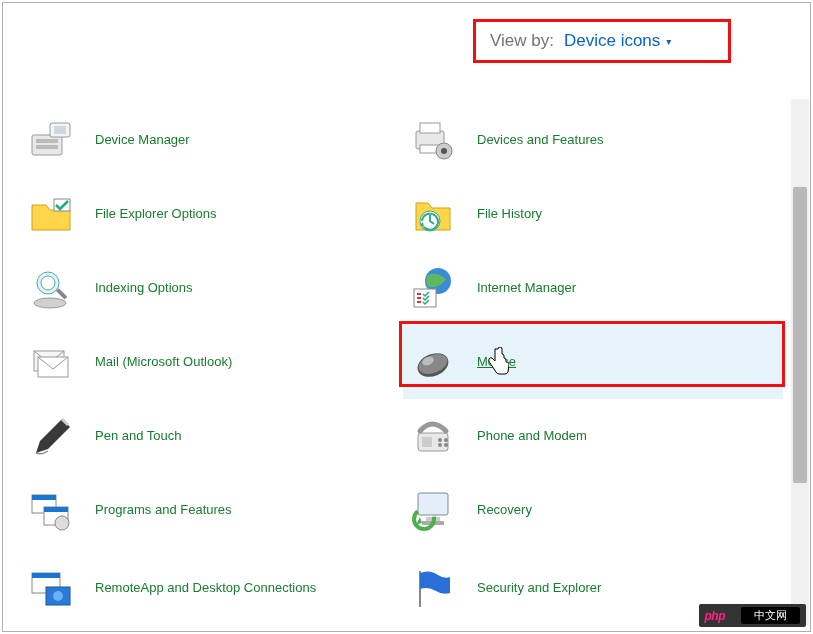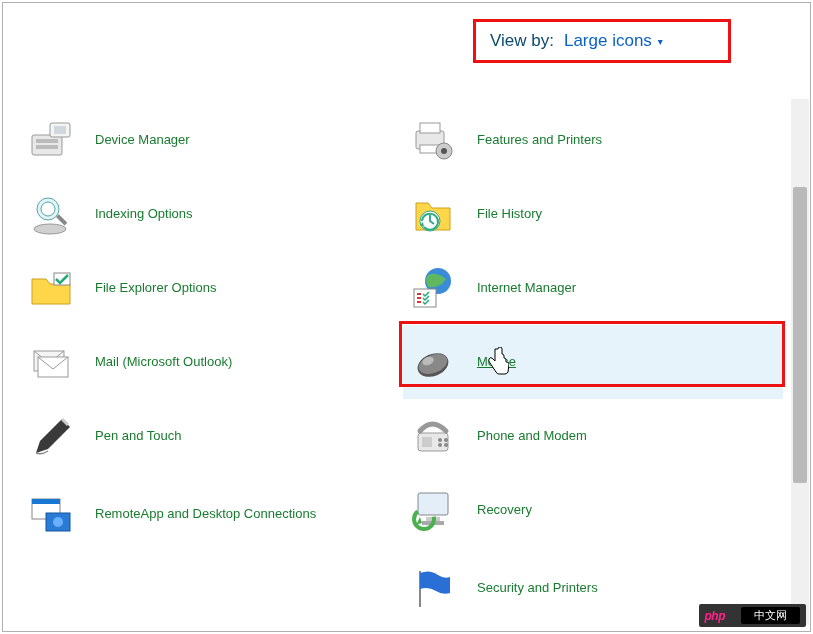--- a/index.html
+++ b/index.html
@@ -16,21 +16,21 @@
     position: absolute;
     top: 16px; left: 470px;
     width: 258px; height: 44px;
     border: 3px solid #e11;
     display: flex;
     align-items: center;
     padding: 0 14px;
     gap: 10px;
     font-size: 17px;
   }
-  .viewby-label { color: #0c4a6e; }
+  .viewby-label { color: #737373; }
   .viewby-value { color: #0b62c4; cursor: pointer; display: inline-flex; align-items: center; gap: 6px; }
   .viewby-value .caret { font-size: 10px; }
   
   .scrollbar {
     position: absolute;
     right: 1px; top: 96px; bottom: 6px;
     width: 18px;
     background: #f0f0f0;
   }
   .thumb {
@@ -100,21 +100,21 @@
   .watermark .cn { background:#000; padding:1px 13px; border-radius:2px; font-size:11px; }
 </style>
 </head>
 <body>
 
 <div class="window">
 
   <div class="viewby-wrap">
     <span class="viewby-label">View by:</span>
     <span class="viewby-value">
-      <span>Large icons</span>
+      <span>Device icons</span>
       <span class="caret">▾</span>
     </span>
   </div>
 
   <div class="scrollbar">
     <div class="thumb"></div>
   </div>
 
   <div class="grid">
 
@@ -129,63 +129,75 @@
             <rect x="22" y="6" width="20" height="14" rx="2" fill="#f4f4f4" stroke="#999"></rect>
             <rect x="26" y="9" width="12" height="8" fill="#cfd8dc"></rect>
           </svg>
         </span>
         <span class="label">Device Manager</span>
       </div>
 
       <div class="item">
         <span class="icon-slot">
           <svg width="46" height="46" viewBox="0 0 46 46">
+            <path d="M4 14 h14 l4 5 h20 v20 h-38 z" fill="#ffd54a" stroke="#caa21a"></path>
+            <rect x="26" y="8" width="16" height="12" fill="#fff" stroke="#888"></rect>
+            <path d="M28 14 l4 4 l8 -8" stroke="#2a7" stroke-width="2.5" fill="none"></path>
+          </svg>
+        </span>
+        <span class="label">File Explorer Options</span>
+      </div>
+
+      <div class="item">
+        <span class="icon-slot">
+          <svg width="46" height="46" viewBox="0 0 46 46">
             <ellipse cx="22" cy="38" rx="16" ry="5" fill="#d0d0d0" stroke="#999"></ellipse>
             <circle cx="20" cy="18" r="11" fill="#e3f2fd" stroke="#5a9"></circle>
             <circle cx="20" cy="18" r="7" fill="#fff" stroke="#5a9"></circle>
             <rect x="28" y="26" width="4" height="12" transform="rotate(-45 28 26)" fill="#888"></rect>
           </svg>
         </span>
         <span class="label">Indexing Options</span>
       </div>
 
       <div class="item">
         <span class="icon-slot">
           <svg width="46" height="46" viewBox="0 0 46 46">
-            <path d="M4 14 h14 l4 5 h20 v20 h-38 z" fill="#ffd54a" stroke="#caa21a"></path>
-            <rect x="26" y="8" width="16" height="12" fill="#fff" stroke="#888"></rect>
-            <path d="M28 14 l4 4 l8 -8" stroke="#2a7" stroke-width="2.5" fill="none"></path>
-          </svg>
-        </span>
-        <span class="label">File Explorer Options</span>
-      </div>
-
-      <div class="item">
-        <span class="icon-slot">
-          <svg width="46" height="46" viewBox="0 0 46 46">
             <rect x="6" y="12" width="30" height="20" fill="#f5f5f5" stroke="#999"></rect>
             <path d="M6 12 l15 12 l15 -12" fill="none" stroke="#999"></path>
             <rect x="10" y="18" width="30" height="20" fill="#fff" stroke="#999"></rect>
             <path d="M10 18 l15 12 l15 -12" fill="none" stroke="#999"></path>
           </svg>
         </span>
         <span class="label">Mail (Microsoft Outlook)</span>
       </div>
 
       <div class="item">
         <span class="icon-slot">
           <svg width="46" height="46" viewBox="0 0 46 46">
             <path d="M8 40 l4 -12 l22 -22 l8 8 l-22 22 z" fill="#3a3a3a"></path>
             <path d="M34 6 l6 6" stroke="#ccc" stroke-width="3"></path>
             <path d="M8 40 q6 2 12 -2" stroke="#888" fill="none" stroke-width="1.5"></path>
           </svg>
         </span>
         <span class="label">Pen and Touch</span>
       </div>
 
+      <div class="item">
+        <span class="icon-slot">
+          <svg width="46" height="46" viewBox="0 0 46 46">
+            <rect x="4" y="8" width="24" height="18" fill="#fff" stroke="#888"></rect>
+            <rect x="4" y="8" width="24" height="5" fill="#1976d2"></rect>
+            <rect x="16" y="20" width="24" height="18" fill="#fff" stroke="#888"></rect>
+            <rect x="16" y="20" width="24" height="5" fill="#1976d2"></rect>
+            <circle cx="34" cy="36" r="7" fill="#ddd" stroke="#888"></circle>
+          </svg>
+        </span>
+        <span class="label">Programs and Features</span>
+      </div>
 
       <div class="item tall">
         <span class="icon-slot">
           <svg width="46" height="46" viewBox="0 0 46 46">
             <rect x="4" y="8" width="28" height="20" fill="#fff" stroke="#888"></rect>
             <rect x="4" y="8" width="28" height="5" fill="#1976d2"></rect>
             <rect x="18" y="22" width="24" height="18" fill="#2a7bd6" stroke="#1557a0"></rect>
             <circle cx="30" cy="31" r="5" fill="#6ab0ff"></circle>
           </svg>
         </span>
@@ -198,21 +210,21 @@
       <div class="item">
         <span class="icon-slot">
           <svg width="46" height="46" viewBox="0 0 46 46">
             <rect x="6" y="14" width="28" height="18" rx="2" fill="#e8e8e8" stroke="#999"></rect>
             <rect x="10" y="6" width="20" height="10" fill="#fff" stroke="#999"></rect>
             <rect x="10" y="28" width="20" height="8" fill="#fff" stroke="#999"></rect>
             <circle cx="34" cy="34" r="8" fill="#ccc" stroke="#888"></circle>
             <circle cx="34" cy="34" r="3" fill="#555"></circle>
           </svg>
         </span>
-        <span class="label">Features and Printers</span>
+        <span class="label">Devices and Features</span>
       </div>
 
       <div class="item">
         <span class="icon-slot">
           <svg width="46" height="46" viewBox="0 0 46 46">
             <path d="M6 12 h12 l4 5 h18 v22 h-34 z" fill="#ffd54a" stroke="#caa21a"></path>
             <circle cx="20" cy="30" r="10" fill="#fff" stroke="#3a8"></circle>
             <path d="M20 24 v6 l4 3" stroke="#3a8" stroke-width="2" fill="none"></path>
             <path d="M12 30 a8 8 0 1 1 2 6" stroke="#3a8" stroke-width="2" fill="none"></path>
             <path d="M10 34 l4 2 l-1 -5 z" fill="#3a8"></path>
@@ -275,21 +287,21 @@
       </div>
 
       <div class="item tall">
         <span class="icon-slot">
           <svg width="46" height="46" viewBox="0 0 46 46">
             <path d="M10 6 v36" stroke="#888" stroke-width="2"></path>
             <path d="M10 8 q10 -4 18 2 q6 4 12 2 v16 q-8 2 -14 -2 q-8 -5 -16 -2 z" fill="#2a6fd6"></path>
             <path d="M10 8 q10 -4 18 2 q6 4 12 2 v16 q-8 2 -14 -2 q-8 -5 -16 -2 z" fill="url(#g)" opacity="0.3"></path>
           </svg>
         </span>
-        <span class="label">Security and Printers</span>
+        <span class="label">Security and Explorer</span>
       </div>
     </div>
 
     <div class="red-box" style="left:378px; top:218px; width:386px; height:66px;"></div>
 
     <svg class="cursor" style="left:466px; top:244px;" viewBox="0 0 22 28">
       <path d="M8 2 v12 l-3 -3 q-2 -1 -3 1 q-1 2 1 4 l6 9 q1 2 3 2 h6 q2 0 3 -2 l1 -8 q0 -2 -2 -2 h-1 v-2 q0 -2 -2 -2 v-2 q0 -2 -2 -2 v-5 q0 -2 -2 -2 q-2 0 -2 2 z" fill="#fff" stroke="#000" stroke-width="1"></path>
     </svg>
   </div>
 

